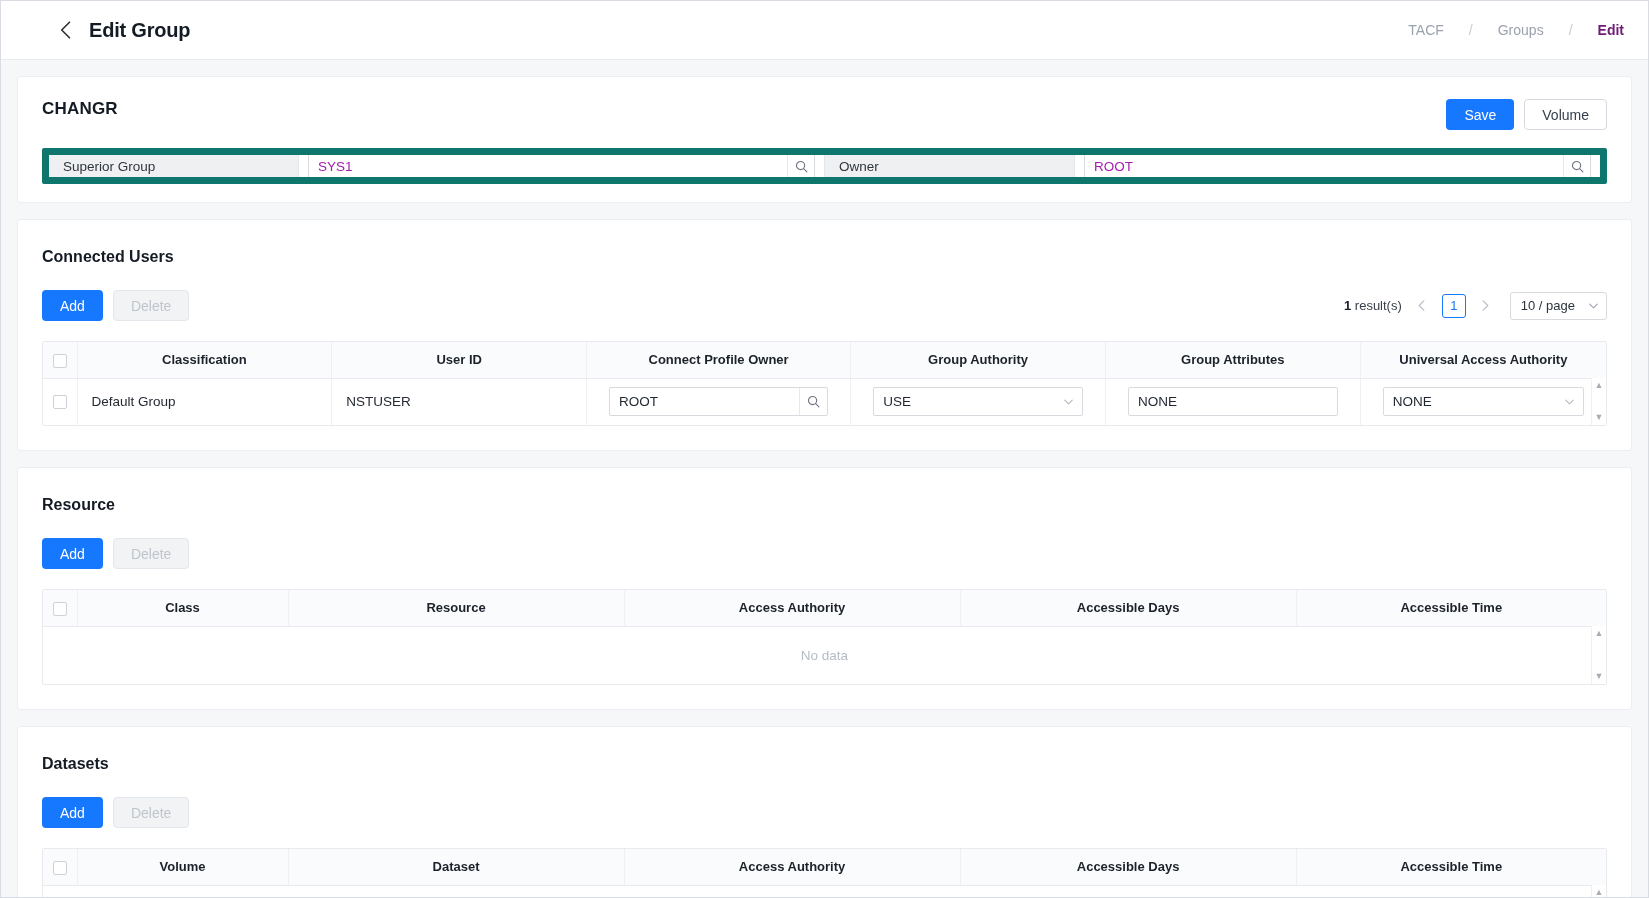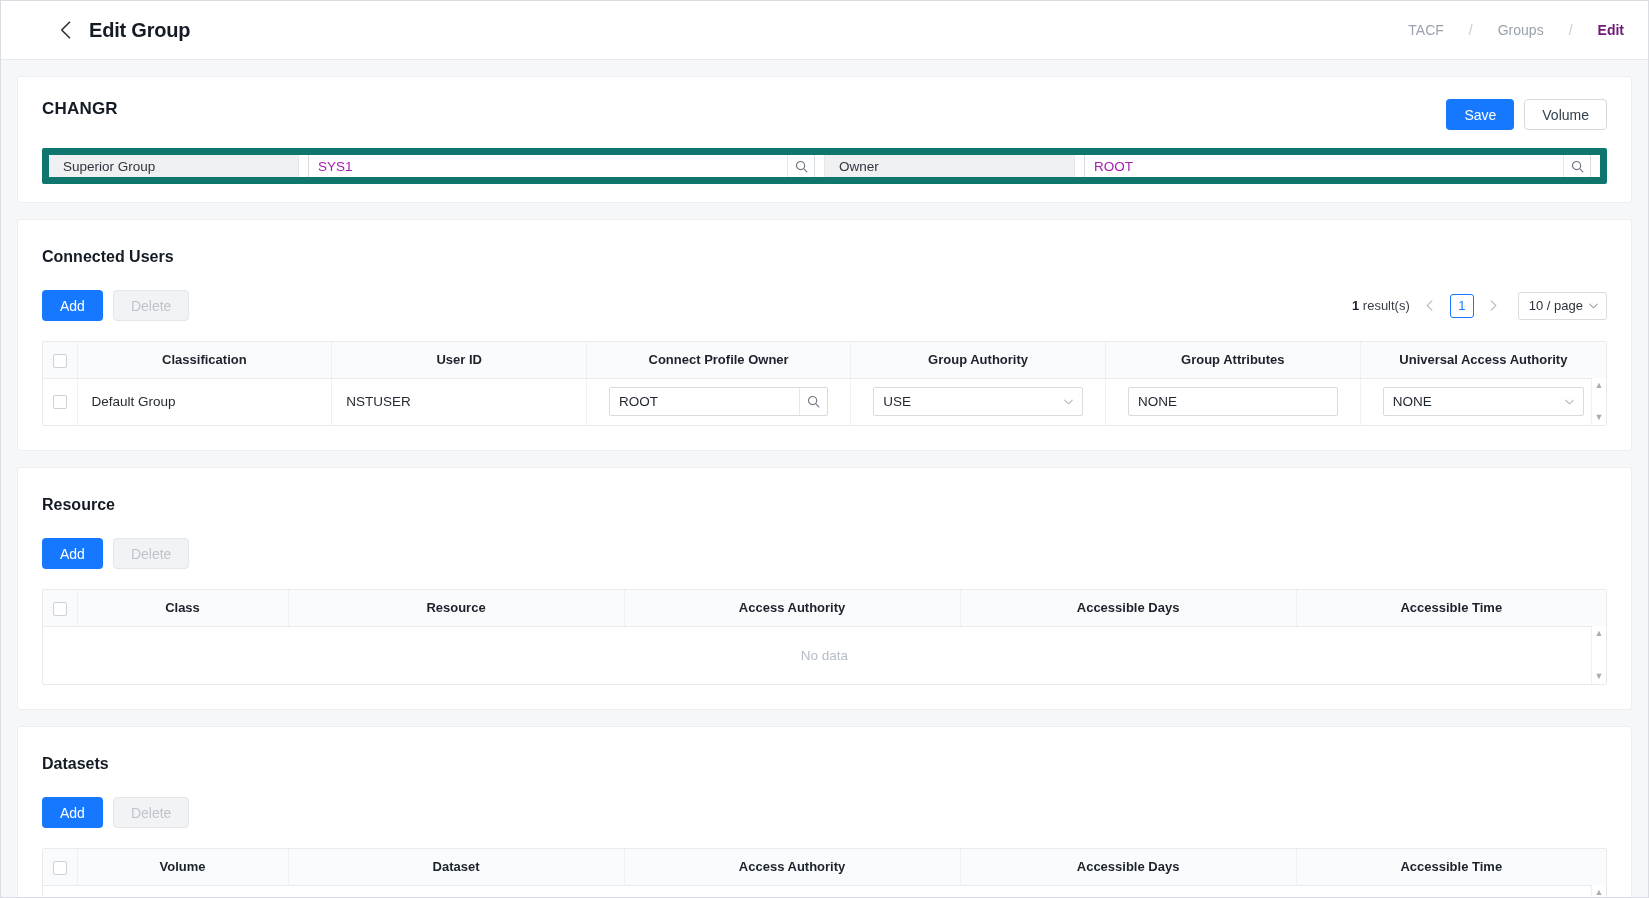--- a/index.html
+++ b/index.html
@@ -155,21 +155,21 @@
   .pg-num {
     min-width: 24px; height: 24px;
     border: 1px solid #1677ff; border-radius: 3px;
     display: flex; align-items: center; justify-content: center;
     color: #1677ff; font-size: 13px; cursor: pointer;
     background: #fff;
   }
   .pg-size {
     height: 28px; min-width: 78px;
     border: 1px solid #d7dbe0; border-radius: 3px;
-    display: flex; align-items: center; gap: 6px;
+    display: flex; align-items: center; gap: 14px;
     padding: 0 8px 0 10px;
     font-size: 13px; color: #2c333c; cursor: pointer;
     background: #fff; margin-left: 4px;
   }
   .pg-size .chev { color: #9aa2ae; font-size: 10px; margin-left: auto; }
 
   
   .table-wrap {
     border: 1px solid #e8eaed;
     border-radius: 2px;

